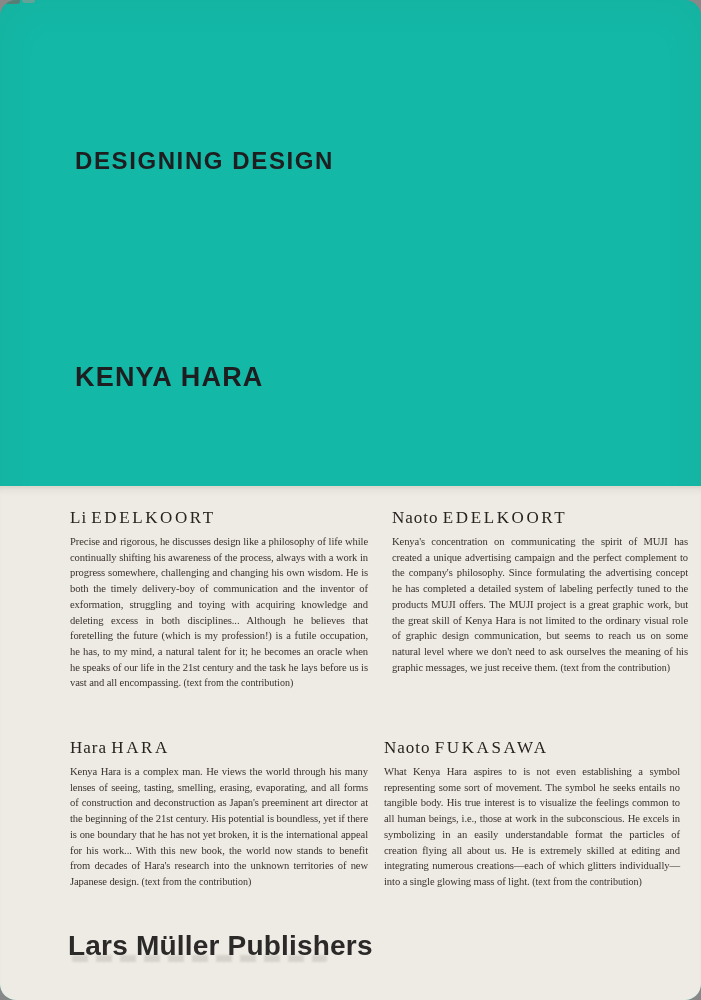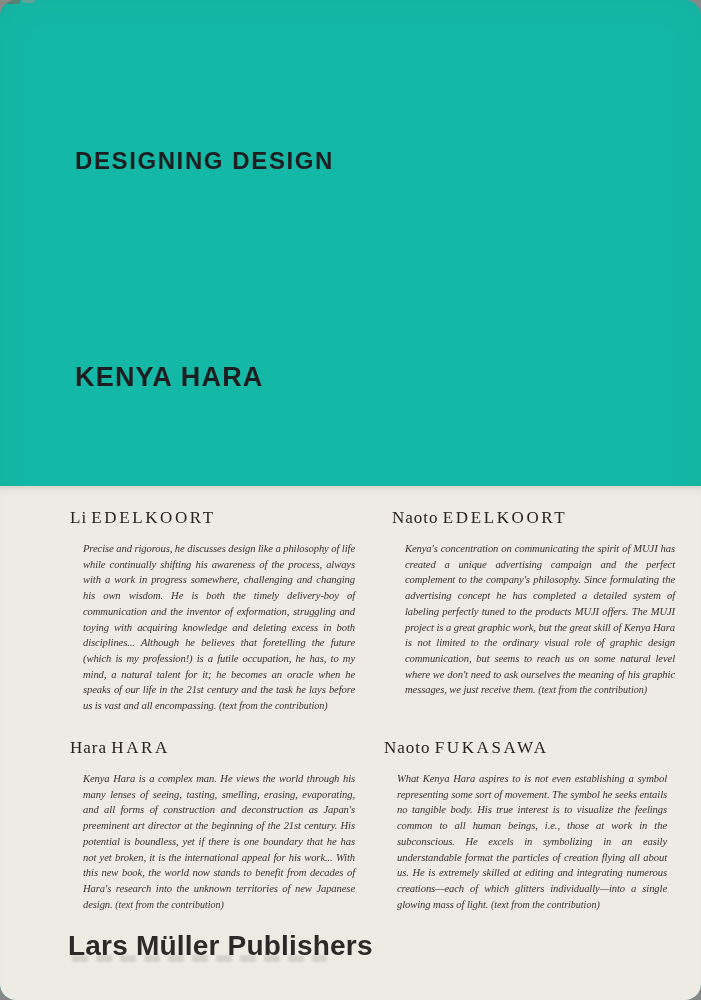--- a/index.html
+++ b/index.html
@@ -77,27 +77,26 @@
   .blurb-heading {
     margin: 0 0 6px 0;
     font-size: 17px;
     font-weight: normal;
     color: #29231f;
     white-space: nowrap;
   }
   .blurb-heading .given  { letter-spacing: 1px; margin-top: 14px; }
   .blurb-heading .family { letter-spacing: 2.6px; margin-top: 40px; }
   .blurb-text {
-    margin: 13px;
+    margin: 0;
     font-size: 10.6px;
     line-height: 15.7px;
     letter-spacing: -0.1px;
     text-align: justify;
     color: #3a322b;
-    font-style: italic;
   }
   .blurb-text .credit {
     font-size: 10px;
     letter-spacing: 0;
   }
   .publisher {
     position: absolute;
     left: 68px;
     top: 929px;
     font-size: 28px;

